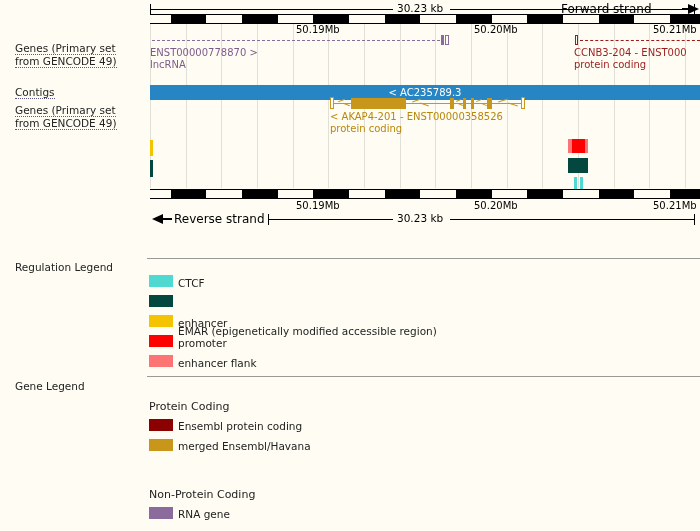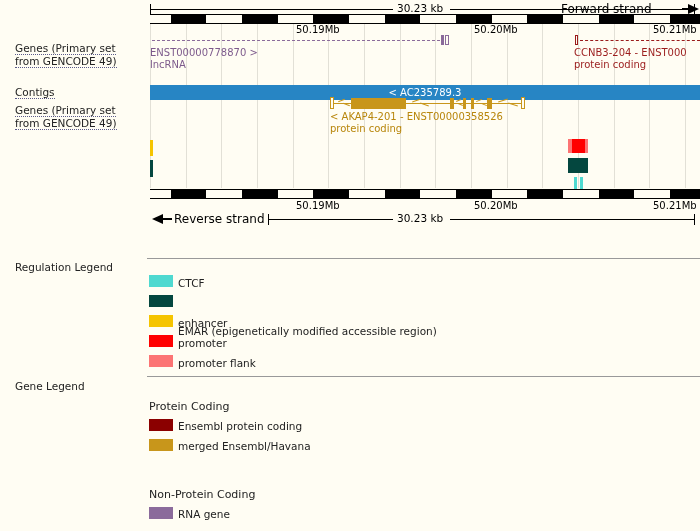--- a/index.html
+++ b/index.html
@@ -239,21 +239,21 @@
   <div class="sw" style="left:149px;top:295px;background:#04473f;"></div>
   <div class="sw-label" style="left:178px;top:297px;margin-top:28px;">EMAR (epigenetically modified accessible region)</div>
 
   <div class="sw" style="left:149px;top:315px;background:#f5c400;"></div>
   <div class="sw-label" style="left:178px;top:317px;">enhancer</div>
 
   <div class="sw" style="left:149px;top:335px;background:#ff0000;"></div>
   <div class="sw-label" style="left:178px;top:337px;">promoter</div>
 
   <div class="sw" style="left:149px;top:355px;background:#fc7474;"></div>
-  <div class="sw-label" style="left:178px;top:357px;">promoter flank</div>
+  <div class="sw-label" style="left:178px;top:357px;">enhancer flank</div>
 
   <div class="legend-rule" style="top:376px;"></div>
   <div class="legend-title" style="top:380px;">Gene Legend</div>
 
   <div class="cat" style="left:149px;top:400px;font-size:11px;">Protein Coding</div>
 
   <div class="sw" style="left:149px;top:419px;background:#8b0000;"></div>
   <div class="sw-label" style="left:178px;top:420px;">Ensembl protein coding</div>
 
   <div class="sw" style="left:149px;top:439px;background:#c8961b;"></div>

